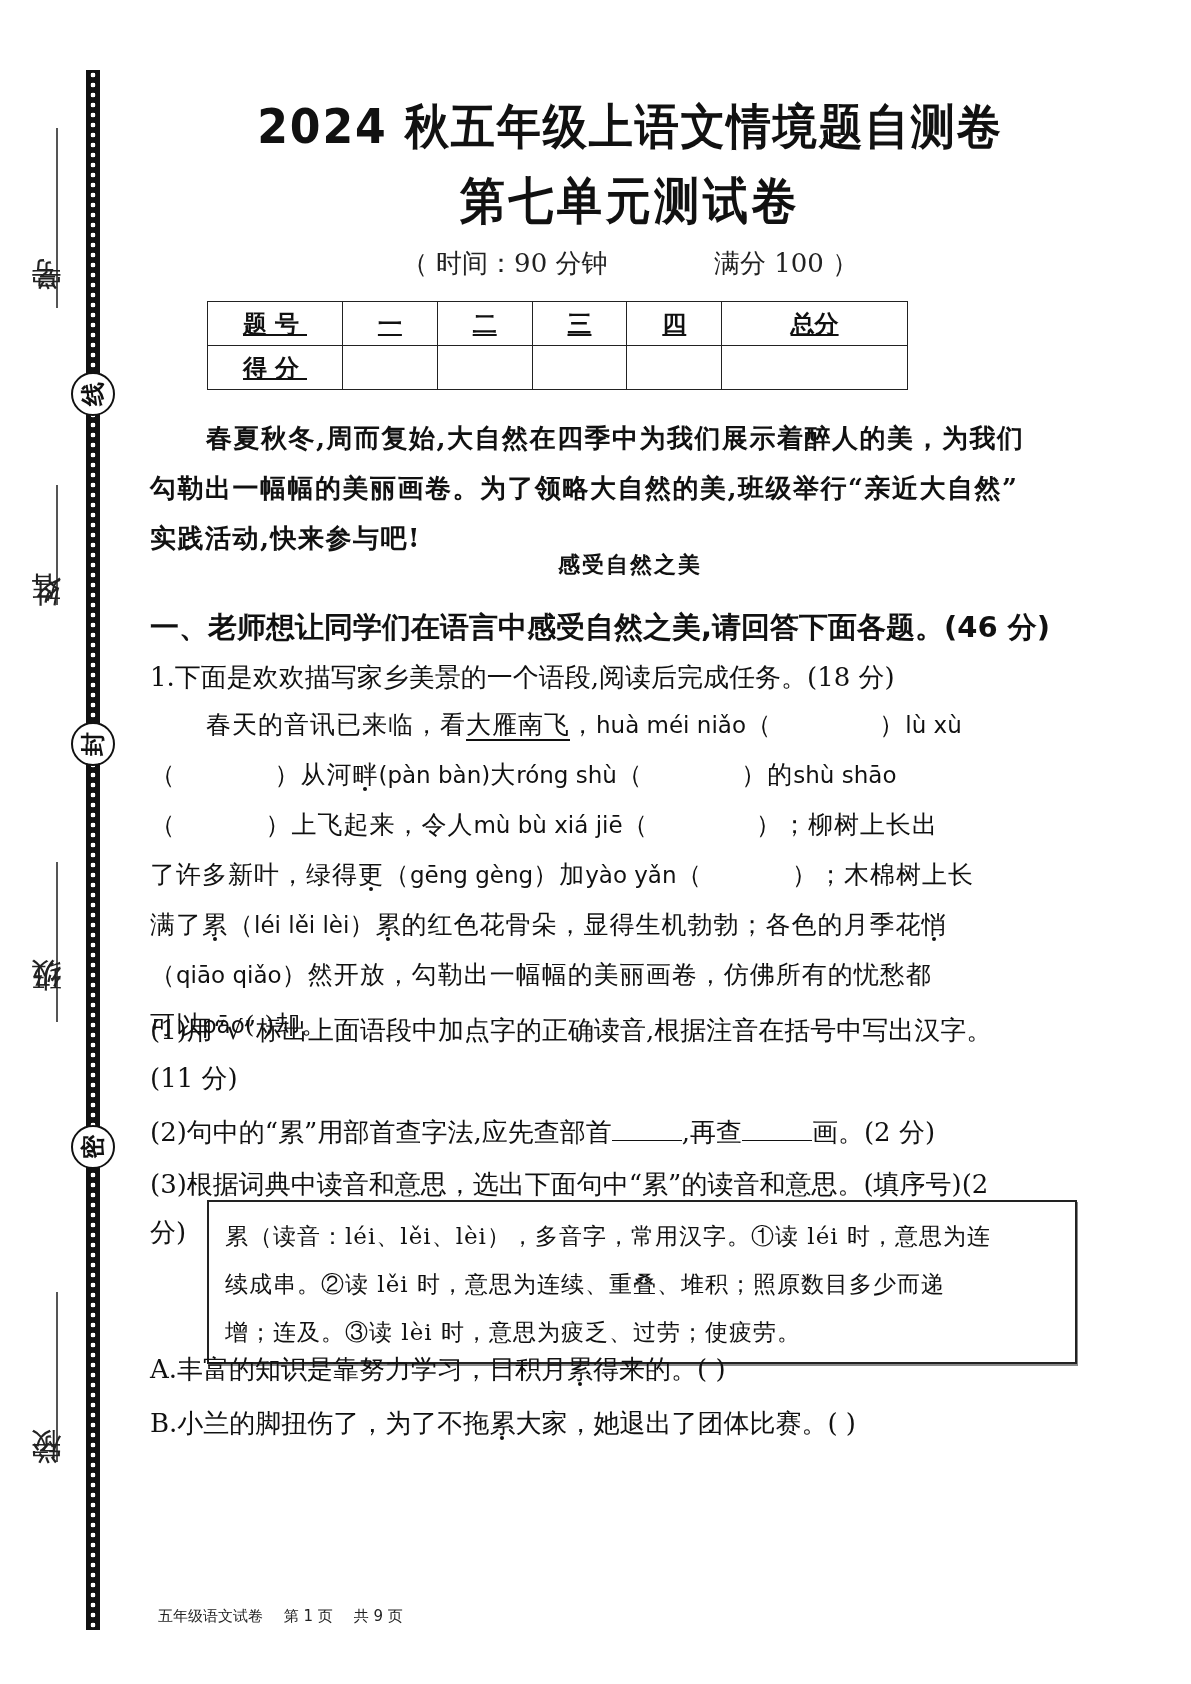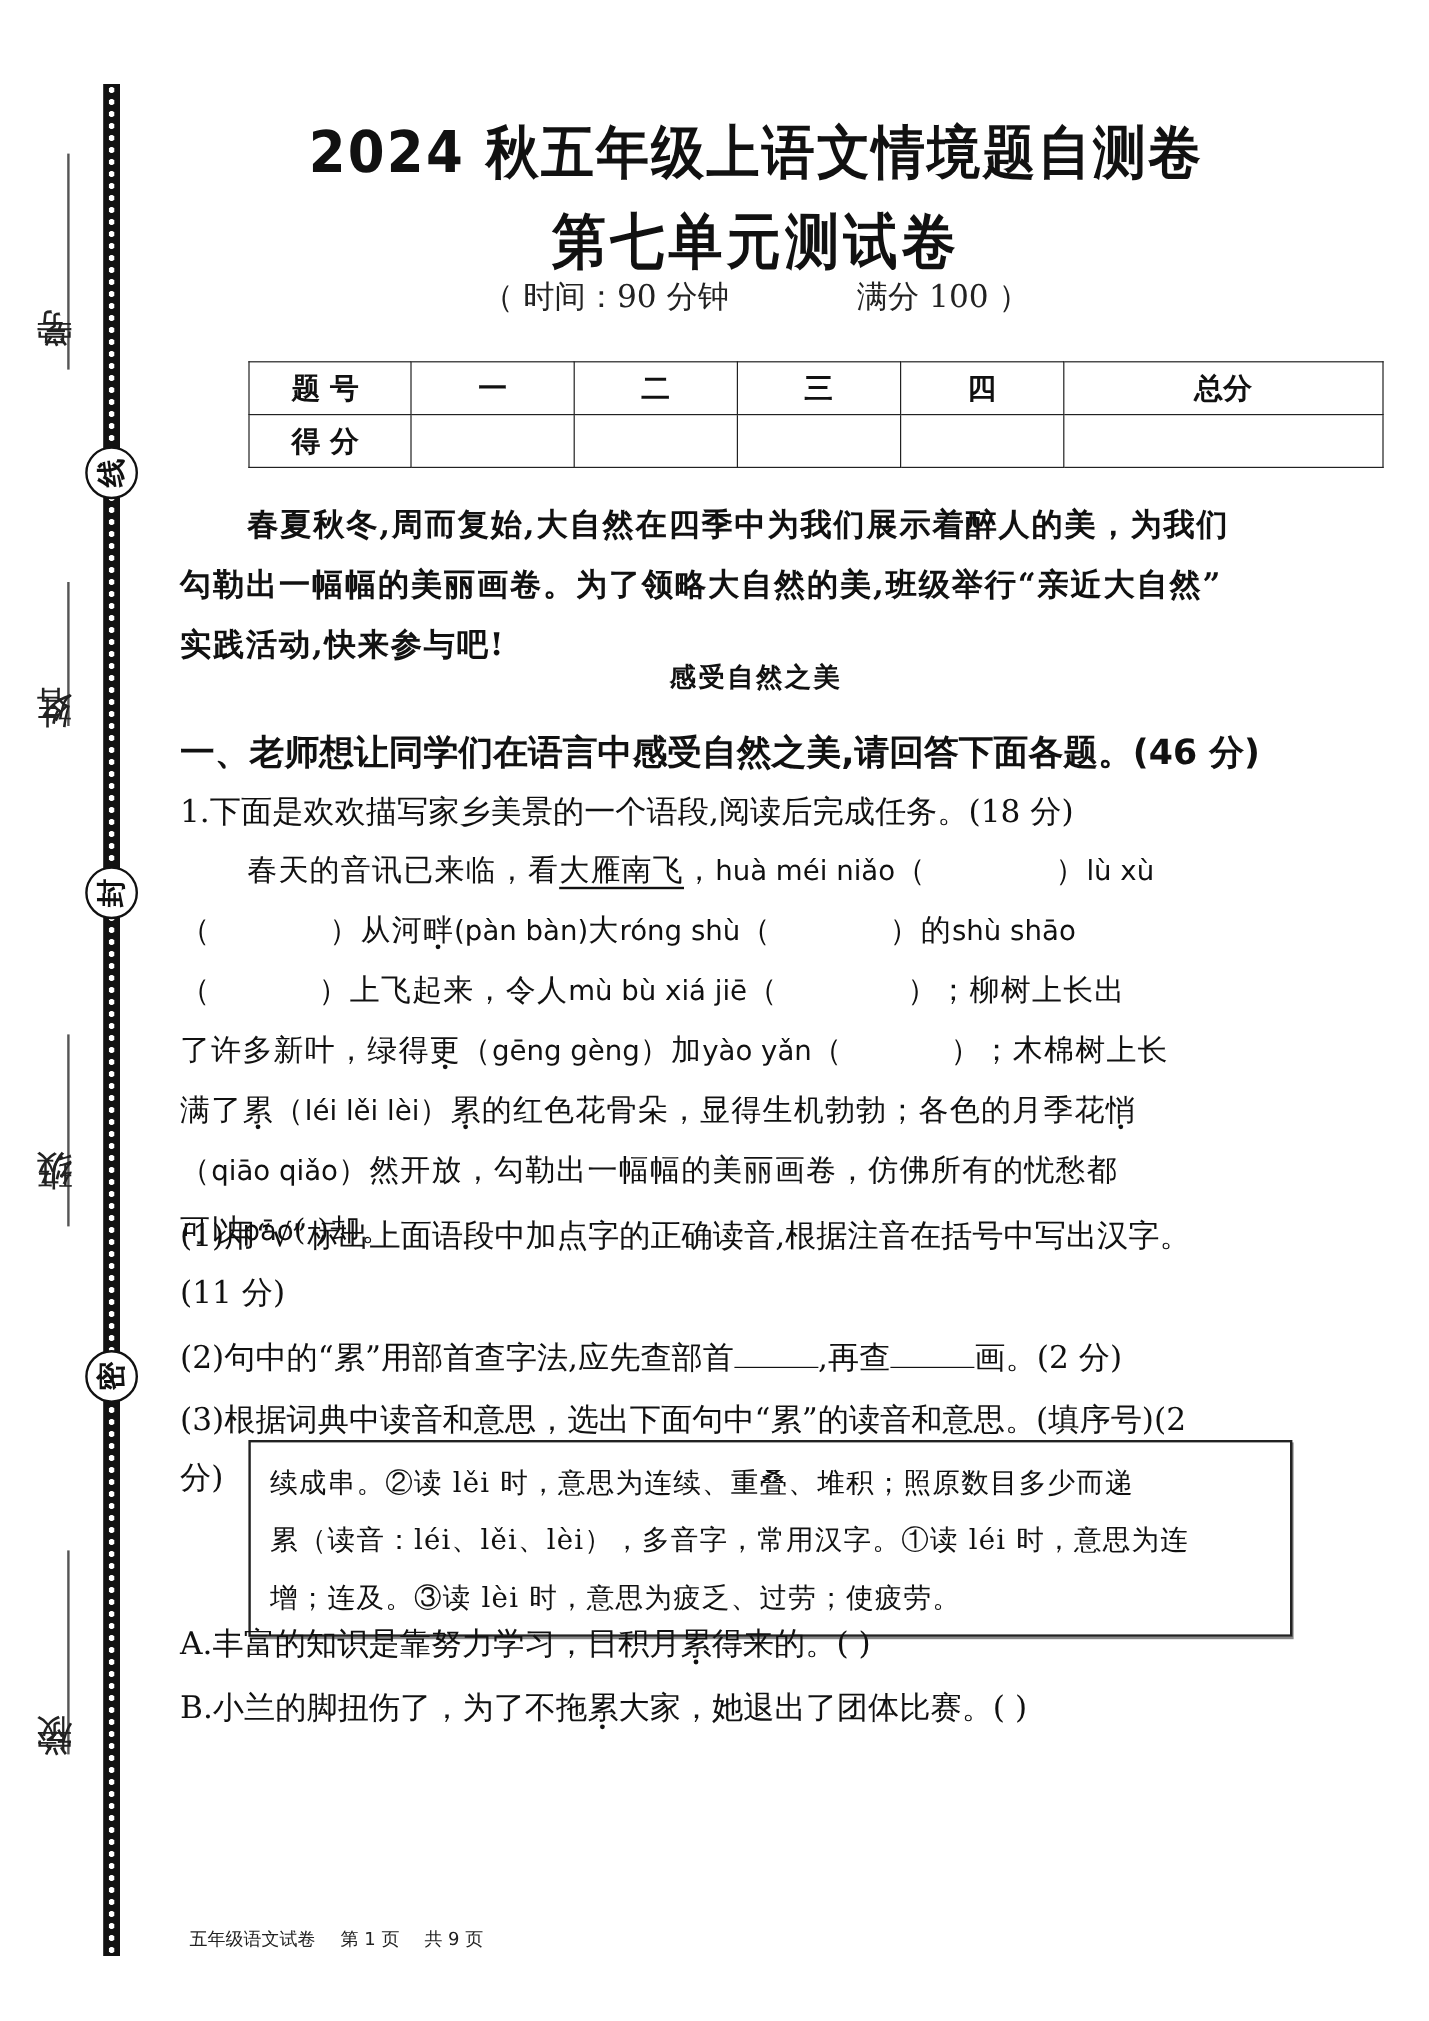--- a/index.html
+++ b/index.html
@@ -39,31 +39,31 @@
       position: absolute; top: 95px; left: 150px; width: 960px; text-align: center;
       font-family: "DejaVu Sans", sans-serif; font-weight: bold; font-size: 48px; letter-spacing: 2px;
       transform: scaleX(0.92);
     }
     .title-sub {
       position: absolute; top: 168px; left: 150px; width: 960px; text-align: center;
       font-family: "DejaVu Sans", sans-serif; font-weight: bold; font-size: 50px; letter-spacing: 4px;
       transform: scaleX(0.9);
     }
     .meta-line {
-      position: absolute; top: 230px; left: 150px; width: 960px; text-align: center;
+      position: absolute; top: 246px; left: 150px; width: 960px; text-align: center;
       font-size: 26px; color: #222;
     }
     .meta-line span { display: inline-block; }
     .meta-line .gap { width: 90px; }
 
     
     table.score {
-      position: absolute; top: 301px; left: 207px; width: 946px;
+      position: absolute; top: 301px; left: 207px; width: 701px;
       border-collapse: collapse;
-      font-family: "DejaVu Sans", sans-serif; font-weight: bold; font-size: 24px;
+      font-family: "DejaVu Sans", sans-serif; font-weight: bold; font-size: 24px; text-decoration: underline;
     }
     table.score td {
       border: 1.5px solid #222; height: 44px; text-align: center; padding: 0;
     }
     table.score td.first { width: 135px; letter-spacing: 8px; }
 
     
     .text {
       position: absolute; left: 150px; width: 960px; font-size: 26px; line-height: 50px;
     }
@@ -195,22 +195,22 @@
 <div class="sub-q" style="top:1056px;">(11 分)</div>
 
 <div class="sub-q" style="top:1110px;">
   <span>(2)句中的“累”用部首查字法,应先查部首</span><span class="fill-line"></span><span>,再查</span><span class="fill-line"></span><span>画。(2 分)</span>
 </div>
 
 <div class="sub-q" style="top:1162px;">(3)根据词典中读音和意思，选出下面句中“累”的读音和意思。(填序号)(2</div>
 <div class="sub-q" style="top:1210px;">分)</div>
 
 <div class="dict-box" style="top:1200px; left:207px;">
+  <div>累（读音：léi、lěi、lèi），多音字，常用汉字。①读 léi 时，意思为连</div>
   <div>续成串。②读 lěi 时，意思为连续、重叠、堆积；照原数目多少而递</div>
-  <div>累（读音：léi、lěi、lèi），多音字，常用汉字。①读 léi 时，意思为连</div>
   <div>增；连及。③读 lèi 时，意思为疲乏、过劳；使疲劳。</div>
 </div>
 
 <div class="option" style="top:1352px;">
   <span>A.丰富的知识是靠努力学习，日积月</span><span class="dot">累</span><span>得来的。(          )</span>
 </div>
 <div class="option" style="top:1406px;">
   <span>B.小兰的脚扭伤了，为了不拖</span><span class="dot">累</span><span>大家，她退出了团体比赛。(          )</span>
 </div>
 

